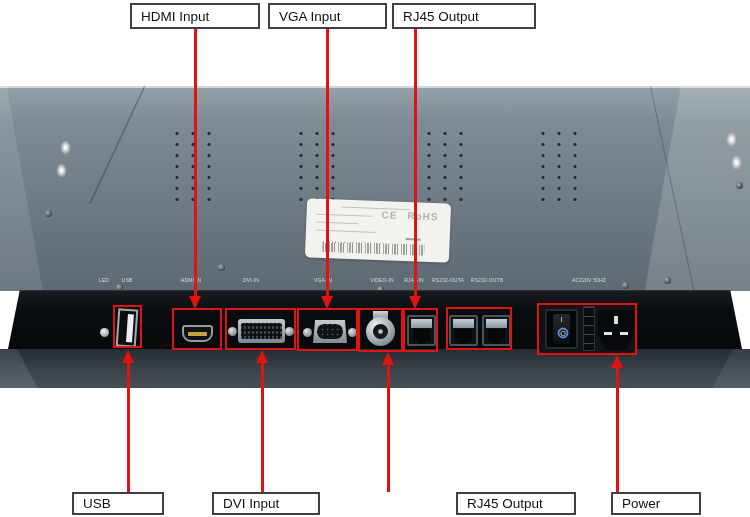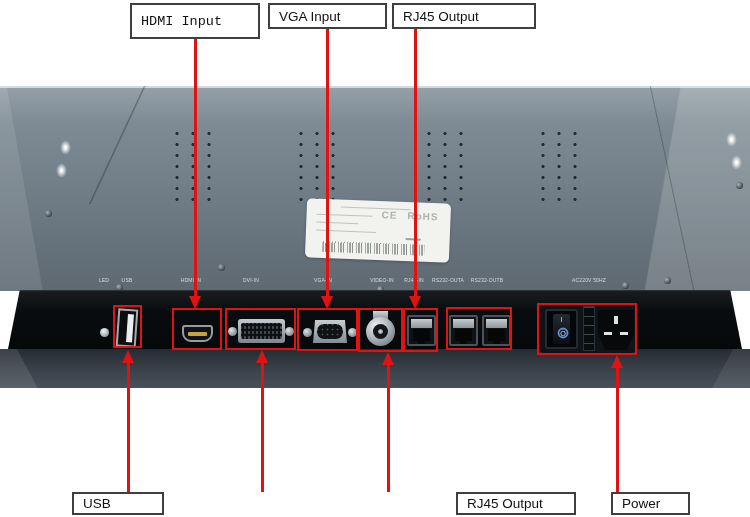--- a/index.html
+++ b/index.html
@@ -240,33 +240,36 @@
 
   <div class="head up" style="left:122px;top:350px;"></div>
   <div class="vline" style="left:127px;top:362px;height:130px;"></div>
   <div class="head up" style="left:256px;top:350px;"></div>
   <div class="vline" style="left:261px;top:362px;height:130px;"></div>
   <div class="head up" style="left:382px;top:352px;"></div>
   <div class="vline" style="left:387px;top:364px;height:128px;"></div>
   <div class="head up" style="left:611px;top:355px;"></div>
   <div class="vline" style="left:616px;top:367px;height:125px;"></div>
 
-  <div class="callout" style="left:130px;top:3px;width:130px;height:36px;font-family:Liberation Mono, monospace;">
+  <div class="callout" style="left:130px;top:3px;width:130px;height:26px;">
     <span>HDMI Input</span>
   </div>
   <div class="callout" style="left:268px;top:3px;width:119px;height:26px;">
     <span>VGA Input</span>
   </div>
   <div class="callout" style="left:392px;top:3px;width:144px;height:26px;">
     <span>RJ45 Output</span>
   </div>
 
   <div class="callout" style="left:72px;top:492px;width:92px;height:23px;">
     <span>USB</span>
   </div>
+  <div class="callout" style="left:212px;top:492px;width:108px;height:23px;">
+    <span>DVI Input</span>
+  </div>
   <div class="callout" style="left:456px;top:492px;width:120px;height:23px;">
     <span>RJ45 Output</span>
   </div>
-  <div class="callout" style="left:611px;top:492px;width:79px;height:23px;">
+  <div class="callout" style="left:611px;top:492px;width:90px;height:23px;">
     <span>Power</span>
   </div>
 
 </div>
 
 </body></html>

